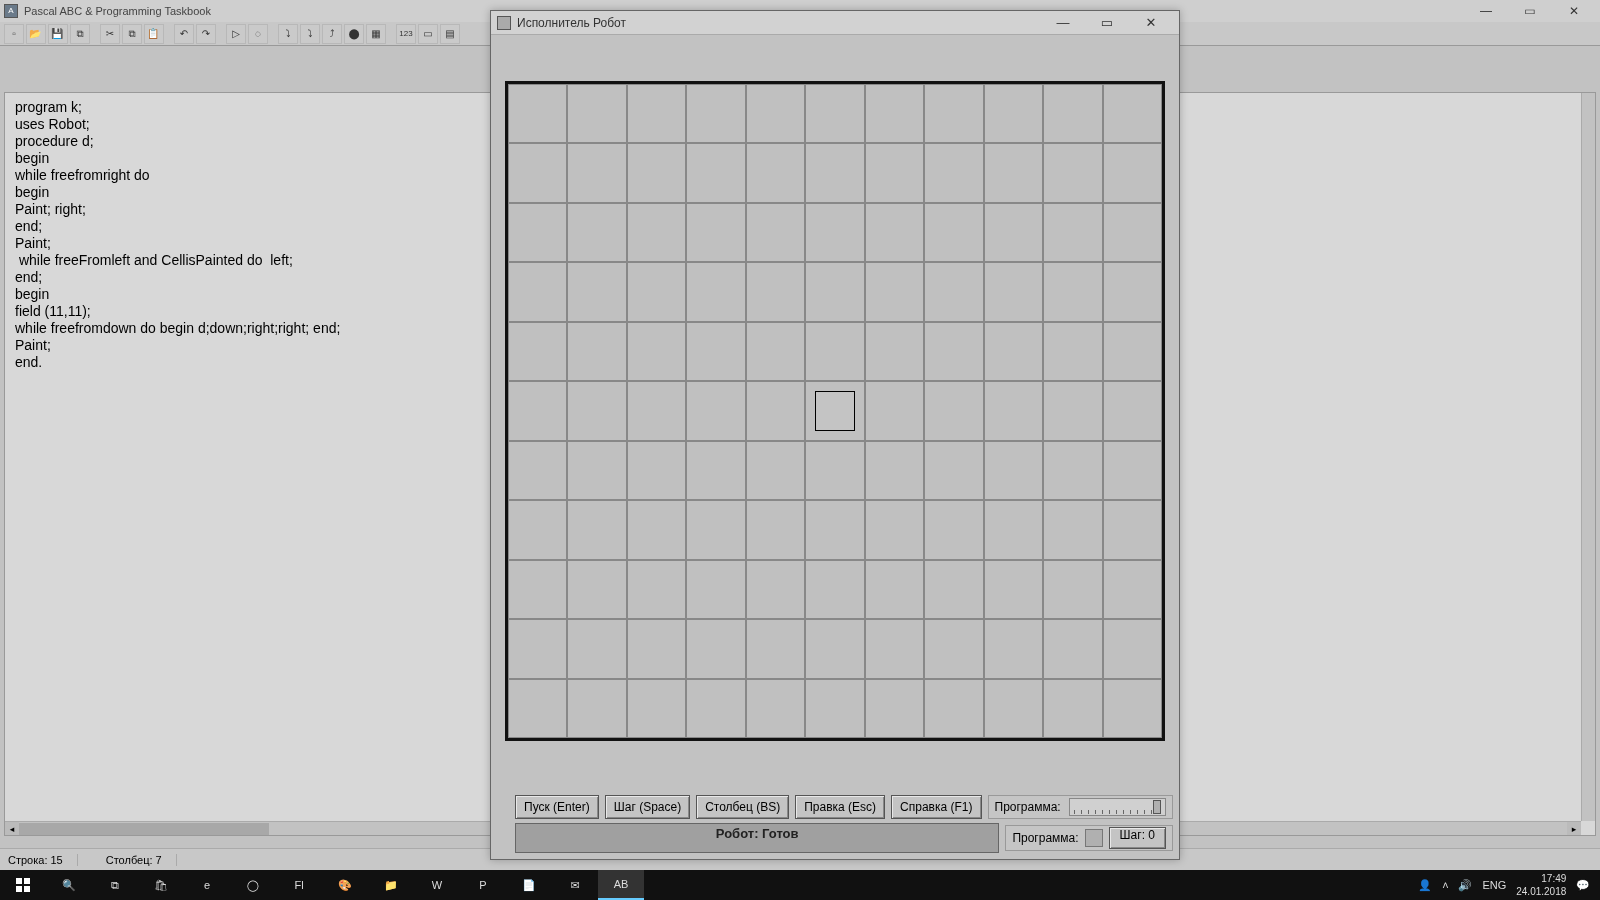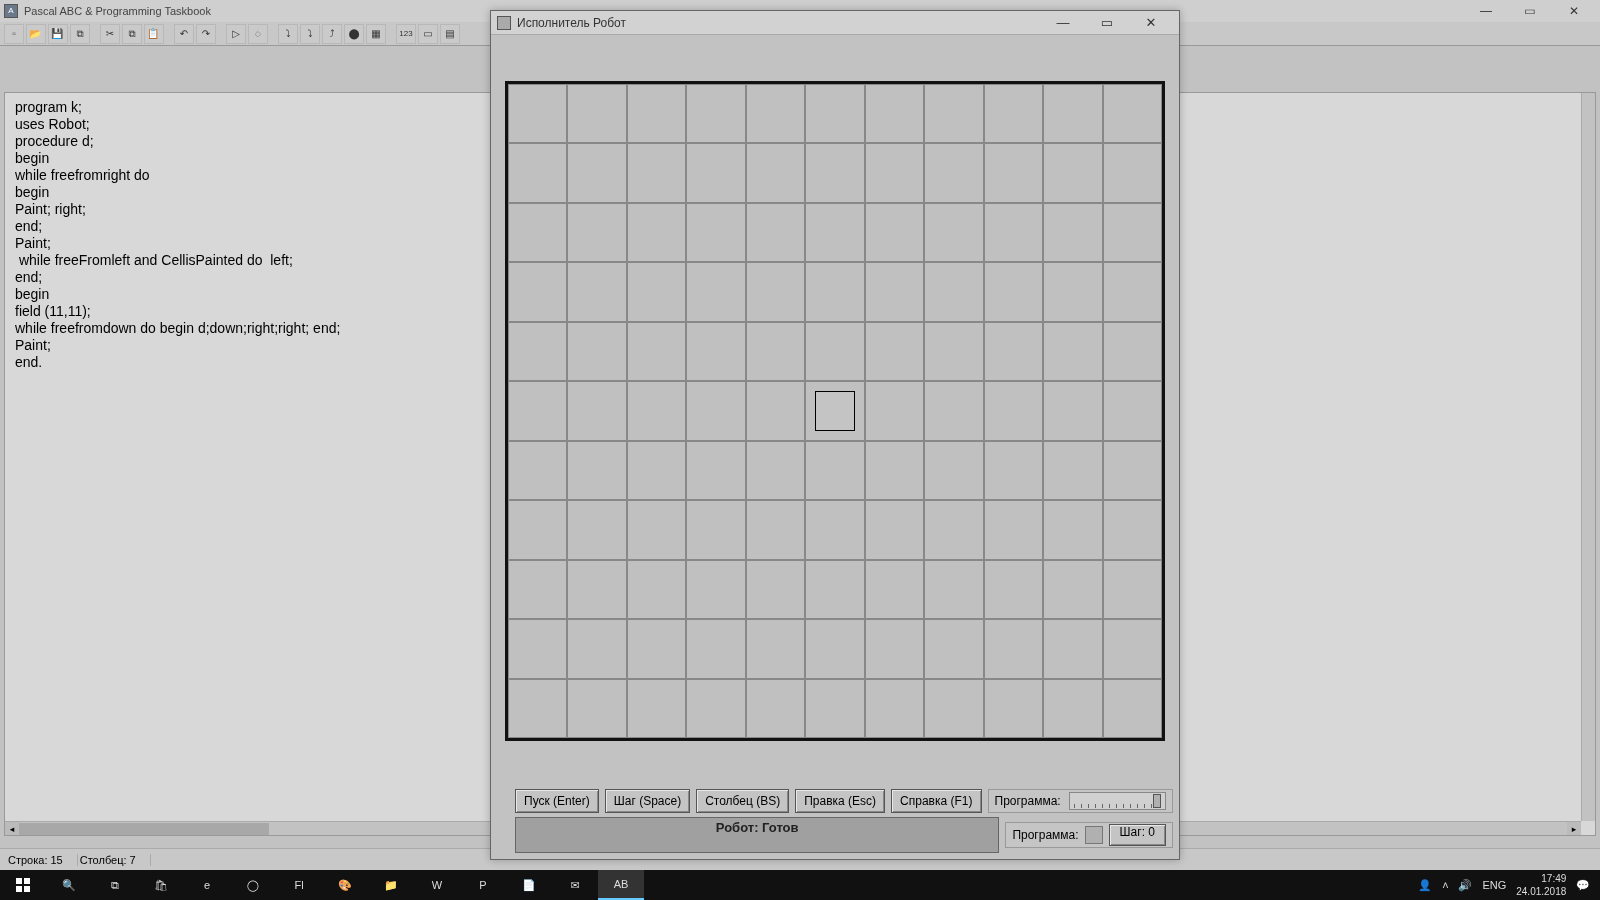--- a/index.html
+++ b/index.html
@@ -23,21 +23,21 @@
   .tab { height: 20px; background: #d4d4d4; border: 1px solid #999; border-bottom: none; padding: 0 8px; font-size: 11px; line-height: 20px; }
 
   .editor { position: absolute; left: 4px; top: 92px; right: 4px; bottom: 34px; background: #d8d8d8; border: 1px solid #999; overflow: hidden; }
   .code { padding: 6px 10px; font-family: "Courier New", monospace; font-size: 14px; line-height: 17px; white-space: pre; }
   .kw { font-weight: normal; }
   .hscroll { position:absolute; left:0; right:14px; bottom:0; height:14px; background:#c2c2c2; border-top:1px solid #aaa;}
   .hscroll .thumb { position:absolute; left:14px; top:1px; width:250px; height:12px; background:#a8a8a8;}
   .hscroll .arr { position:absolute; top:0; width:14px; height:14px; background:#bbb; text-align:center; font-size:9px; line-height:14px;}
   .vscroll { position:absolute; right:0; top:0; bottom:14px; width:14px; background:#c2c2c2; border-left:1px solid #aaa;}
 
-  .statusbar { position: absolute; left: 0; right: 0; bottom: 0; height: 22px; background: #c8c8c8; border-top: 1px solid #aaa; display: flex; align-items: center; font-size: 11px; padding: 0 8px; gap: 2px; }
+  .statusbar { position: absolute; left: 0; right: 0; bottom: 0; height: 22px; background: #c8c8c8; border-top: 1px solid #aaa; display: flex; align-items: center; font-size: 11px; padding: 0 8px; gap: 28px; }
   .statusbar .cell { border-right: 1px solid #aaa; padding-right: 14px; }
 
   
   .robot { position: absolute; left: 490px; top: 10px; width: 690px; height: 850px; background: #c2c2c2; border: 1px solid #666; box-shadow: 0 0 8px rgba(0,0,0,.25); }
   .robot-title { height: 24px; background: #d2d2d2; display: flex; align-items: center; padding: 0 6px; font-size: 12px; color: #333; border-bottom:1px solid #aaa;}
   .robot-title .ricon { width:14px; height:14px; border:1px solid #555; margin-right:6px; background:#aaa; display:inline-block;}
   .robot-title .spacer { flex:1; }
   .robot-title .wbtn { width: 44px; height: 24px; text-align:center; line-height:24px; font-size:13px;}
   .robot-sub { height: 22px; background: #c8c8c8; border-bottom: 1px solid #999; padding: 0 8px; font-size: 13px; font-weight:bold; line-height:22px; }
 
@@ -48,21 +48,21 @@
   .robot-marker { position:absolute; width:40px; height:40px; border:1px solid #000; background: #c4c4c4; }
 
   .robot-controls { position:absolute; left:24px; right:6px; bottom:6px; }
   .btnrow { display:flex; gap:6px; align-items:center; margin-bottom:4px;}
   .rbtn { height:24px; background:#c4c4c4; border:1px solid #555; font-size:12px; padding:0 8px; display:flex; align-items:center; box-shadow: inset 1px 1px 0 #e8e8e8, inset -1px -1px 0 #888;}
   .speedbox { flex:1; display:flex; align-items:center; gap:8px; font-size:12px; border:1px solid #999; padding:2px 6px; background:#c5c5c5;}
   .slider { flex:1; height:18px; background:#d0d0d0; border:1px solid #888; position:relative;}
   .slider .knob { position:absolute; right:4px; top:1px; width:8px; height:14px; background:#b0b0b0; border:1px solid #555;}
   .slider .ticks { position:absolute; left:4px; right:4px; bottom:1px; height:4px; background:repeating-linear-gradient(90deg,#666 0,#666 1px,transparent 1px, transparent 7px);}
   .statusrow { display:flex; align-items:center; gap:6px;}
-  .statusmsg { flex:1; height:36px; background:#a0a0a0; border:1px solid #666; text-align:center; font-size:13px; line-height:20px; font-weight:bold; color:#222; }
+  .statusmsg { flex:1; height:30px; background:#a0a0a0; border:1px solid #666; text-align:center; font-size:13px; line-height:20px; font-weight:bold; color:#222; }
   .statebox { display:flex; align-items:center; gap:6px; font-size:12px; border:1px solid #999; padding:2px 6px; background:#c5c5c5; height:26px;}
   .chip { width:18px; height:18px; background:#b0b0b0; border:1px solid #777;}
   .stepbtn { height:22px; background:#c4c4c4; border:1px solid #555; font-size:12px; padding:0 10px; box-shadow: inset 1px 1px 0 #e8e8e8, inset -1px -1px 0 #888;}
 
   
   .taskbar { position:absolute; left:0; right:0; bottom:0; height:30px; background:#111; display:flex; align-items:center; color:#ddd; font-size:11px;}
   .taskbar .tb { width:46px; height:30px; display:flex; align-items:center; justify-content:center; color:#ddd;}
   .taskbar .tb.active { background:#333; border-bottom:2px solid #6cf;}
   .taskbar .spacer { flex:1; }
   .taskbar .tray { display:flex; align-items:center; gap:10px; padding:0 10px;}

